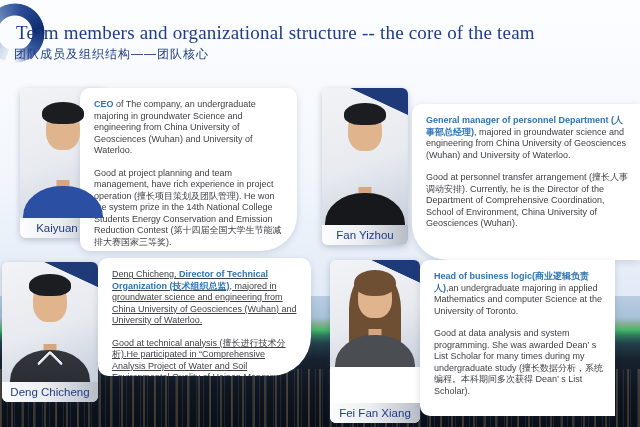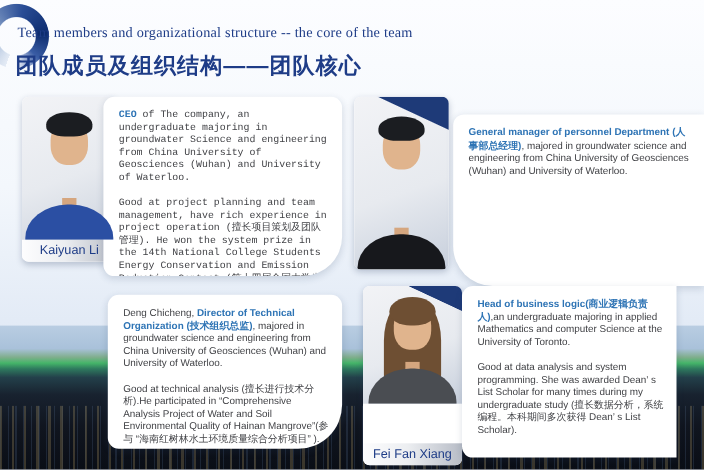--- a/index.html
+++ b/index.html
@@ -19,23 +19,23 @@
       repeating-linear-gradient(90deg, rgba(255,214,120,.55) 0 2px, transparent 2px 11px),
       repeating-linear-gradient(90deg, rgba(140,190,255,.35) 0 1px, transparent 1px 7px);
     mix-blend-mode:screen;}
 
   
   .swoosh{position:absolute;left:-15px;top:3px;width:60px;height:60px;border-radius:50%;
     background:conic-gradient(from 200deg, #e4ebf5, #93accf 22%, #2a4d96 48%, #0d2c6e 68%, #3a5da5 82%, rgba(228,235,245,0) 95%, rgba(228,235,245,0));
     -webkit-mask:radial-gradient(circle, transparent 0 17px, #000 18px 29px, transparent 30px);
             mask:radial-gradient(circle, transparent 0 17px, #000 18px 29px, transparent 30px);}
   .title-en{position:absolute;left:16px;top:22px;width:610px;
-    font-family:"Liberation Serif",serif;font-size:13px;color:var(--title,#1e3c87);letter-spacing:.2px;}
+    font-family:"Liberation Serif",serif;font-size:19px;color:var(--title,#1e3c87);letter-spacing:.2px;}
   .title-zh{position:absolute;left:14px;top:46px;width:610px;
-    font-weight:bold;font-size:20px;color:var(--title,#1e3c87);letter-spacing:1px;}
+    font-weight:normal;font-size:12px;color:var(--title,#1e3c87);letter-spacing:1px;}
 
   
   .photo-card{position:absolute;display:flex;flex-direction:column;border-radius:6px;overflow:hidden;
     box-shadow:0 2px 6px rgba(30,50,90,.25);background:#fff;}
   .pc1{left:20px;top:88px;width:86px;height:150px;}
   .pc2{left:322px;top:88px;width:86px;height:157px;}
   .pc3{left:2px;top:262px;width:96px;height:140px;}
   .pc4{left:330px;top:260px;width:90px;height:163px;gap:36px;}
   .photo{position:relative;flex:1;overflow:hidden;
     background:linear-gradient(160deg,#f2f3f6 0%,#e7eaef 55%,#ccd3de 100%);}
@@ -63,23 +63,23 @@
   .torso.black{background:#17181c;}
   .torso.hoodie{background:linear-gradient(180deg,#33373e 0%,#2a2d33 100%);}
   .torso.hoodie::after{content:"";position:absolute;left:50%;top:4px;transform:translateX(-50%) rotate(45deg);
     width:16px;height:16px;border-left:3px solid #e8e9eb;border-top:3px solid #e8e9eb;border-radius:3px;}
   .torso.sweater{background:#4a4d52;z-index:2;}
 
   
   .text-card{position:absolute;background:#fff;box-shadow:0 2px 7px rgba(40,60,100,.16);
     padding:11px 11px 8px 14px;box-sizing:border-box;overflow:hidden;
     font-size:9px;line-height:1.28;color:var(--body,#414246);}
-  .tc1{left:94px;top:88px;width:217px;height:163px;border-radius:10px 10px 36px 10px;font-family:Liberation Mono, monospace;}
+  .tc1{left:80px;top:88px;width:217px;height:163px;border-radius:10px 10px 36px 10px;}
   .tc2{left:412px;top:104px;width:228px;height:156px;border-radius:10px 0 0 36px;}
-  .tc3{left:98px;top:268px;width:213px;height:140px;border-radius:10px 10px 40px 10px;}
+  .tc3{left:98px;top:258px;width:213px;height:118px;border-radius:10px 10px 40px 10px;text-decoration:underline;}
   .tc4{left:420px;top:260px;width:195px;height:156px;border-radius:10px 0 0 10px;}
   .text-card p{margin:0 0 11px 0;}
   .bold-blue{font-weight:bold;color:var(--accent,#2e74b5);}
 </style>
 </head>
 <body>
 
 <div class="slide">
 
   <div class="bg-photo"></div>
@@ -104,25 +104,37 @@
   </div>
 
   <div class="photo-card pc2">
     <div class="photo navy-corner">
       <div class="head">
         <div class="hair"></div>
       </div>
       <div class="neck"></div>
       <div class="torso black"></div>
     </div>
+    <div class="name-label">Fan Yizhou</div>
   </div>
   <div class="text-card tc2">
     <p><span></span><span class="bold-blue">General manager of personnel Department (人事部总经理)</span><span>, majored in groundwater science and engineering from China University of Geosciences (Wuhan) and University of Waterloo.</span></p>
+    <p>Good at personnel transfer arrangement (擅长人事调动安排). Currently, he is the Director of the Department of Comprehensive Coordination, School of Environment, China University of Geosciences (Wuhan).</p>
   </div>
 
+  <div class="photo-card pc3">
+    <div class="photo navy-corner">
+      <div class="head">
+        <div class="hair"></div>
+      </div>
+      <div class="neck"></div>
+      <div class="torso hoodie"></div>
+    </div>
+    <div class="name-label">Deng Chicheng</div>
+  </div>
   <div class="text-card tc3">
     <p><span>Deng Chicheng, </span><span class="bold-blue">Director of Technical Organization (技术组织总监)</span><span>, majored in groundwater science and engineering from China University of Geosciences (Wuhan) and University of Waterloo.</span></p>
     <p>Good at technical analysis (擅长进行技术分析).He participated in “Comprehensive Analysis Project of Water and Soil Environmental Quality of Hainan Mangrove”(参与 “海南红树林水土环境质量综合分析项目” ).</p>
   </div>
 
   <div class="photo-card pc4">
     <div class="photo navy-corner">
       <div class="side-hair"></div>
       <div class="head">
         <div class="hair brown"></div>

